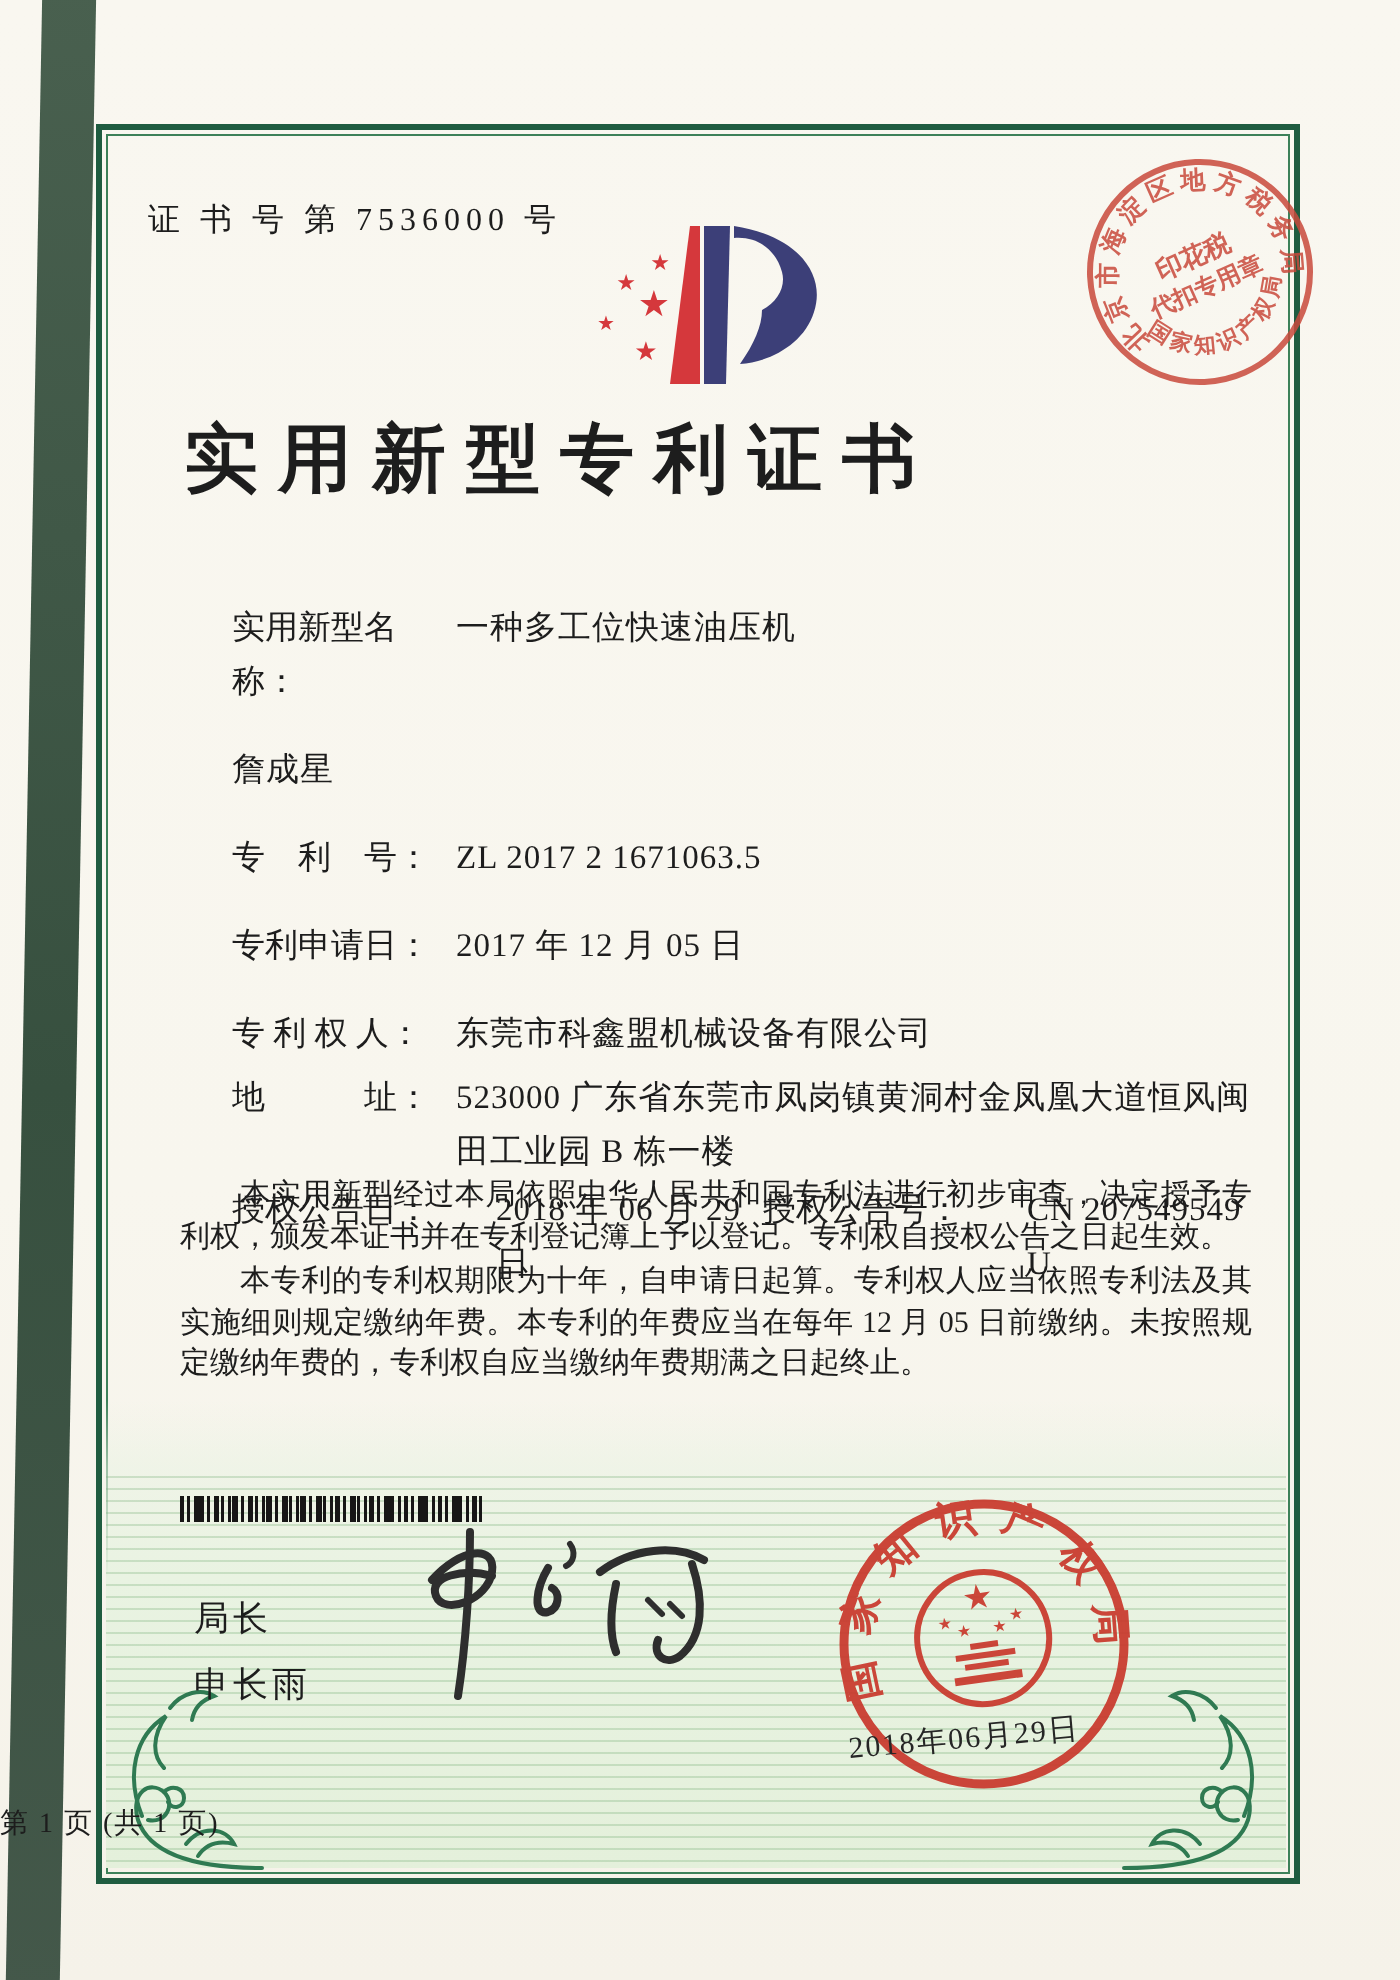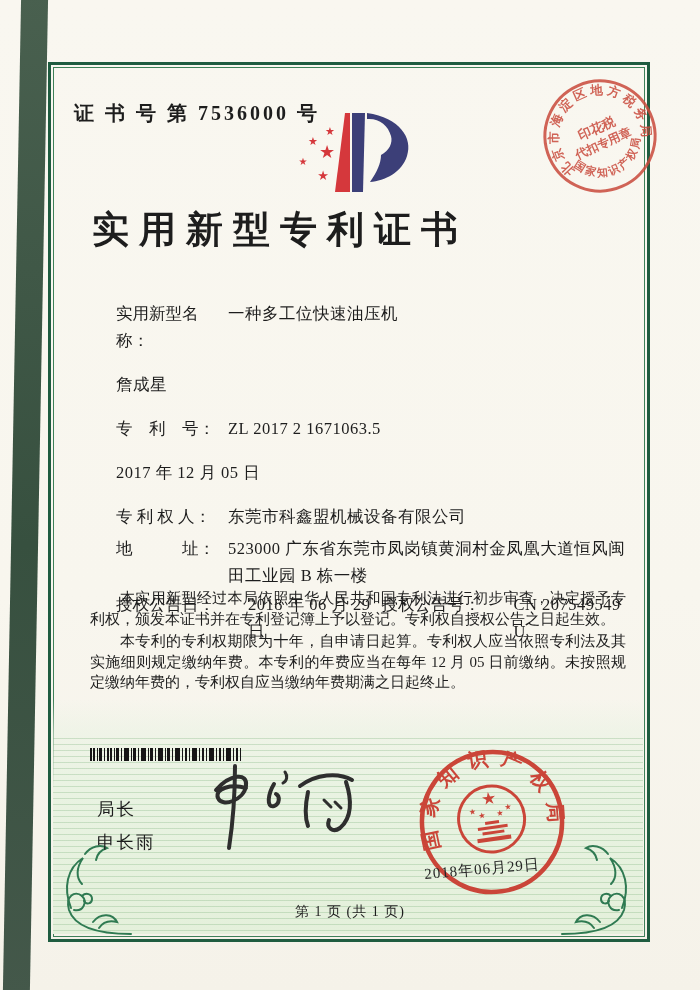--- a/index.html
+++ b/index.html
@@ -14,21 +14,21 @@
   .frame-inner{position:absolute;inset:2px;border:1px solid #3d8159;}
 
   
   .band{position:absolute;left:53px;top:700px;width:590px;height:234px;background:linear-gradient(180deg,rgba(233,243,227,0) 0%,rgba(233,243,227,.55) 14%,#e9f3e2 38%,#e4f0db 100%);}
   .band-lines{position:absolute;left:0;right:0;top:38px;bottom:0;opacity:.55;background:repeating-linear-gradient(180deg,rgba(120,175,120,.55) 0 1px,rgba(255,255,255,0) 1px 6px);}
 
   .corner-flourish{position:absolute;top:830px;}
   .corner-flourish.left{left:49px;}
   .corner-flourish.right{left:559px;transform:scaleX(-1);}
 
-  .certno{position:absolute;left:74px;top:100px;font-size:20px;letter-spacing:3px;font-weight:bold;}
+  .certno{position:absolute;left:74px;top:100px;font-size:16px;letter-spacing:3px;}
 
   .logo{position:absolute;left:283px;top:108px;}
 
   .title{position:absolute;left:0;top:205px;width:560px;text-align:center;font-size:37px;font-weight:700;letter-spacing:10px;}
 
   .fields{position:absolute;left:88px;top:300px;width:540px;font-size:16.5px;line-height:27px;}
   .f-row{display:flex;margin-bottom:17px;margin-left:28px;}
   .f-row.tight{margin-bottom:5px;}
   .f-row.addr{margin-bottom:2px;}
   .f-label{flex:0 0 112px;}
@@ -42,21 +42,21 @@
 
   .barcode{position:absolute;left:90px;top:748px;width:152px;height:13px;background:repeating-linear-gradient(90deg,#161616 0 1.6px,rgba(0,0,0,0) 1.6px 3.4px),repeating-linear-gradient(90deg,#161616 0 2.2px,rgba(0,0,0,0) 2.2px 8.6px);}
 
   .director{position:absolute;left:97px;top:793px;font-size:17.5px;letter-spacing:2px;line-height:33px;}
   .signature{position:absolute;left:188px;top:760px;}
 
   .tax-stamp{position:absolute;left:540px;top:76px;transform:rotate(-24deg);opacity:.85;}
   .seal{position:absolute;left:407px;top:737px;transform:rotate(-8deg);opacity:.93;}
   .seal-date{position:absolute;left:424px;top:858px;width:160px;font-size:15px;letter-spacing:1px;color:#262626;transform:rotate(-5deg);}
 
-  .page-footer{position:absolute;left:0;top:903px;width:700px;text-align:center;font-size:14px;letter-spacing:1px;}
+  .page-footer{position:absolute;left:0;top:903px;width:700px;font-size:14px;letter-spacing:1px;}
 </style>
 </head>
 <body>
 
 <div class="photo">
 
   <div class="edge-strip"></div>
 
   <div class="frame">
     <div class="frame-inner"></div>
@@ -124,20 +124,21 @@
       <div class="f-value">一种多工位快速油压机</div>
     </div>
     <div class="f-row">
       <div class="f-value">詹成星</div>
     </div>
     <div class="f-row">
       <div class="f-label">专　利　号：</div>
       <div class="f-value">ZL 2017 2 1671063.5</div>
     </div>
     <div class="f-row">
+      <div class="f-label">专利申请日：</div>
       <div class="f-value">2017 年 12 月 05 日</div>
     </div>
     <div class="f-row tight">
       <div class="f-label">专 利 权 人：</div>
       <div class="f-value">东莞市科鑫盟机械设备有限公司</div>
     </div>
     <div class="f-row addr">
       <div class="f-label">地　　　址：</div>
       <div class="f-value addr">523000 广东省东莞市凤岗镇黄洞村金凤凰大道恒风闽田工业园 B 栋一楼</div>
     </div>

